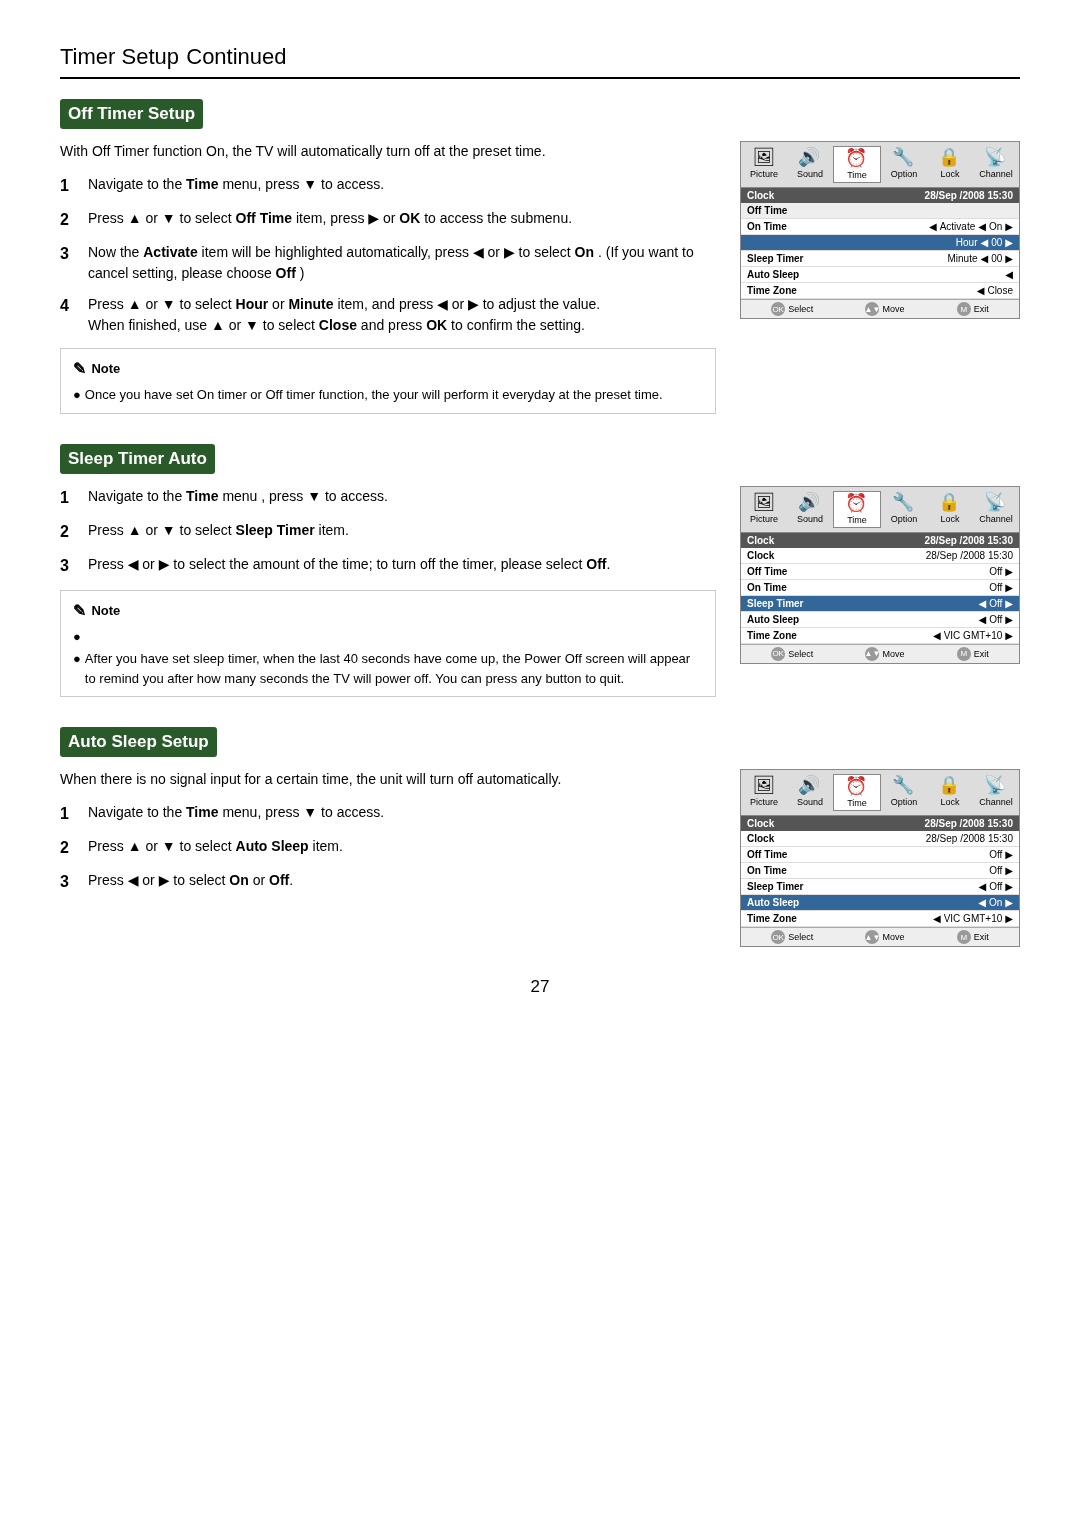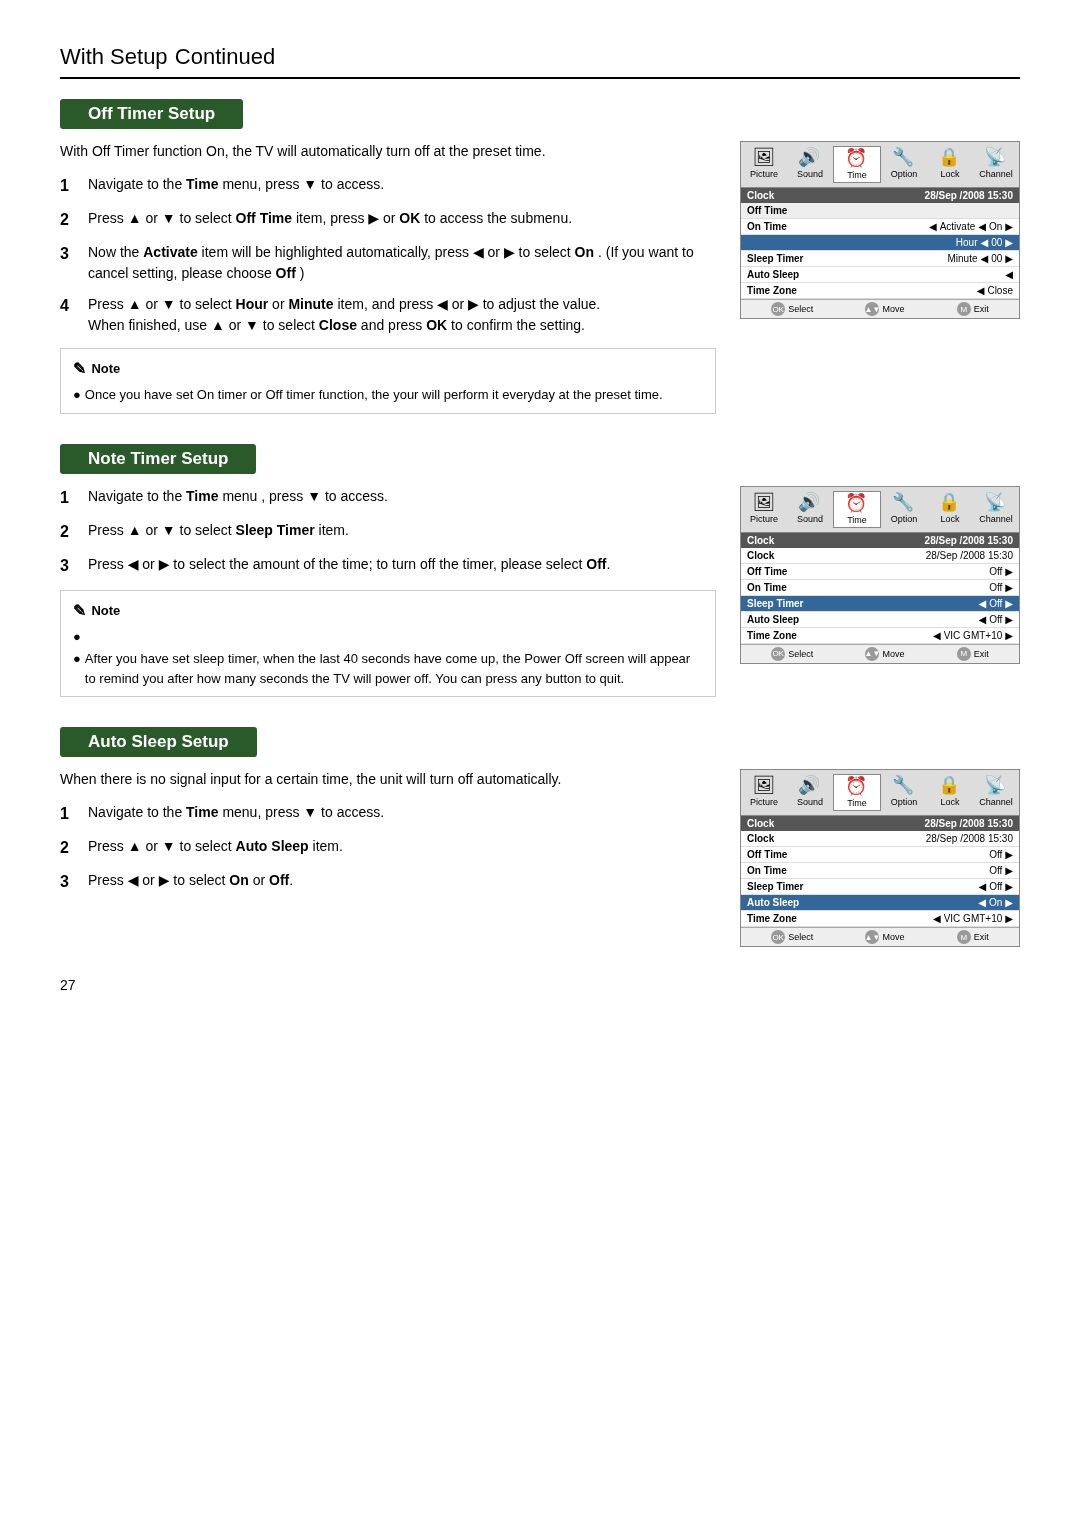--- a/index.html
+++ b/index.html
@@ -23,21 +23,21 @@
     }
     .page-title span {
       font-weight: normal;
       font-size: 22px;
     }
     .section-header {
       background: #2a5a2a;
       color: #fff;
       font-size: 17px;
       font-weight: bold;
-      padding: 5px 28px;
+      padding: 5px 8px;
       border-radius: 3px;
       display: inline-block;
       margin-bottom: 12px;
     }
     .section {
       margin-bottom: 30px;
     }
     .section-content {
       display: flex;
       gap: 24px;
@@ -178,31 +178,31 @@
       color: #fff;
       border-radius: 50%;
       width: 14px;
       height: 14px;
       font-size: 8px;
       display: flex;
       align-items: center;
       justify-content: center;
     }
     .page-number {
-      text-align: left;
+      text-align: center;
       margin-top: 20px;
-      font-size: 14px;
+      font-size: 17px;
     }
   </style>
 </head>
 <body>
 
 <div class="page-header">
   <span class="page-title">
-    <span>With Setup</span> <span style="font-weight:normal;font-size:22px;">Continued</span>
+    <span>Timer Setup</span> <span style="font-weight:normal;font-size:22px;">Continued</span>
   </span>
 </div>
 
 <div id="sections-container">
     <div class="section">
     <div class="section-header">Off Timer Setup</div>
     <div class="section-content">
       <div class="section-text">
         <p class="intro-text">With Off Timer function On, the TV will automatically turn off at the preset time.</p>
         <ul class="steps">
@@ -333,21 +333,21 @@
         <div class="footer-item">
           <div class="footer-icon">M</div>
           <span>Exit</span>
         </div>
       </div>
     </div>
 
     </div>
   </div>
     <div class="section">
-    <div class="section-header">Note Timer Setup</div>
+    <div class="section-header">Sleep Timer Auto</div>
     <div class="section-content">
       <div class="section-text">
         <ul class="steps">
 
       <li class="step">
         <span class="step-num">1</span>
         <span class="step-text">Navigate to the <b>Time</b> menu , press ▼ to access.</span>
       </li>
 
       <li class="step">

